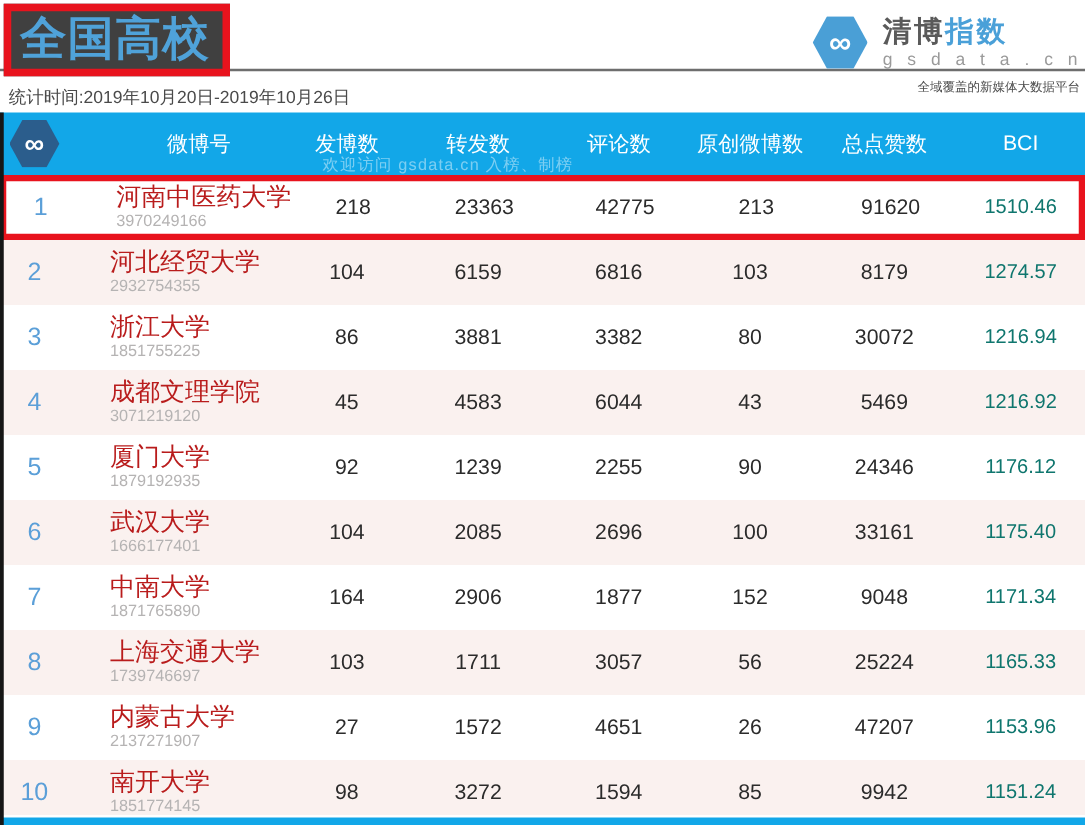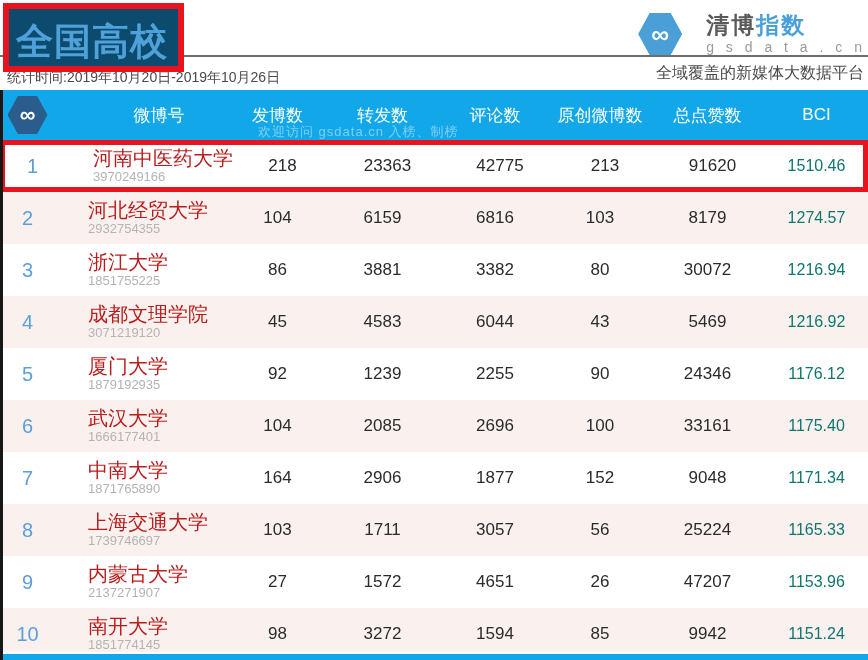--- a/index.html
+++ b/index.html
@@ -9,41 +9,41 @@
     background: #ffffff;
     position: relative;
     color: #333;
   }
 
   
   .topbar { position: relative; width: 868px; height: 90px; background: #fff; }
   .top-divider { position: absolute; left: 0; top: 55px; width: 868px; height: 2px; background: #6e6e6e; }
   .title-box {
     position: absolute; left: 3px; top: 3px;
-    border: 6px solid #e8131d; background: #0c4a6e;
-    padding: 12px 10px 3px 7px; z-index: 3;
+    border: 6px solid #e8131d; background: #404040;
+    padding: 1px 10px 3px 7px; z-index: 3;
   }
   .title-box .title {
     font-size: 37px; font-weight: bold; color: #4fa2d9; letter-spacing: 1px; line-height: 42px;
   }
   .stat-time { position: absolute; left: 7px; top: 69px; font-size: 14px; color: #4a4a4a; }
 
   .brand { position: absolute; right: 2px; top: 13px; display: flex; align-items: center; z-index: 2; }
   .hex {
     width: 44px; height: 42px; background: #4a9fd6;
     clip-path: polygon(26% 0%, 74% 0%, 100% 50%, 74% 100%, 26% 100%, 0% 50%);
     display: flex; align-items: center; justify-content: center;
     color: #fff; font-weight: bold; font-size: 25px; line-height: 1;
   }
-  .brand-text { margin-left: 24px; }
+  .brand-text { margin-left: 12px; }
   .brand-name { font-size: 23px; letter-spacing: 2px; line-height: 24px; font-weight: bold; }
   .brand-name .p1 { color: #5a5a5a; }
   .brand-name .p2 { color: #4aa0d8; }
   .brand-domain { font-size: 14px; color: #9a9a9a; letter-spacing: 4px; margin-top: 2px; }
-  .tagline { position: absolute; right: 4px; top: 63px; font-size: 16px; color: #4a4a4a; }
+  .tagline { position: absolute; right: 4px; top: 63px; font-size: 10px; color: #4a4a4a; }
 
   
   .left-edge { position: absolute; left: 0; top: 90px; width: 3px; height: 570px; background: #161616; z-index: 6; }
 
   .grid-cols {
     display: grid;
     grid-template-columns: 55px 175px 95px 115px 110px 100px 115px 1fr;
     align-items: center;
   }
   .thead {

